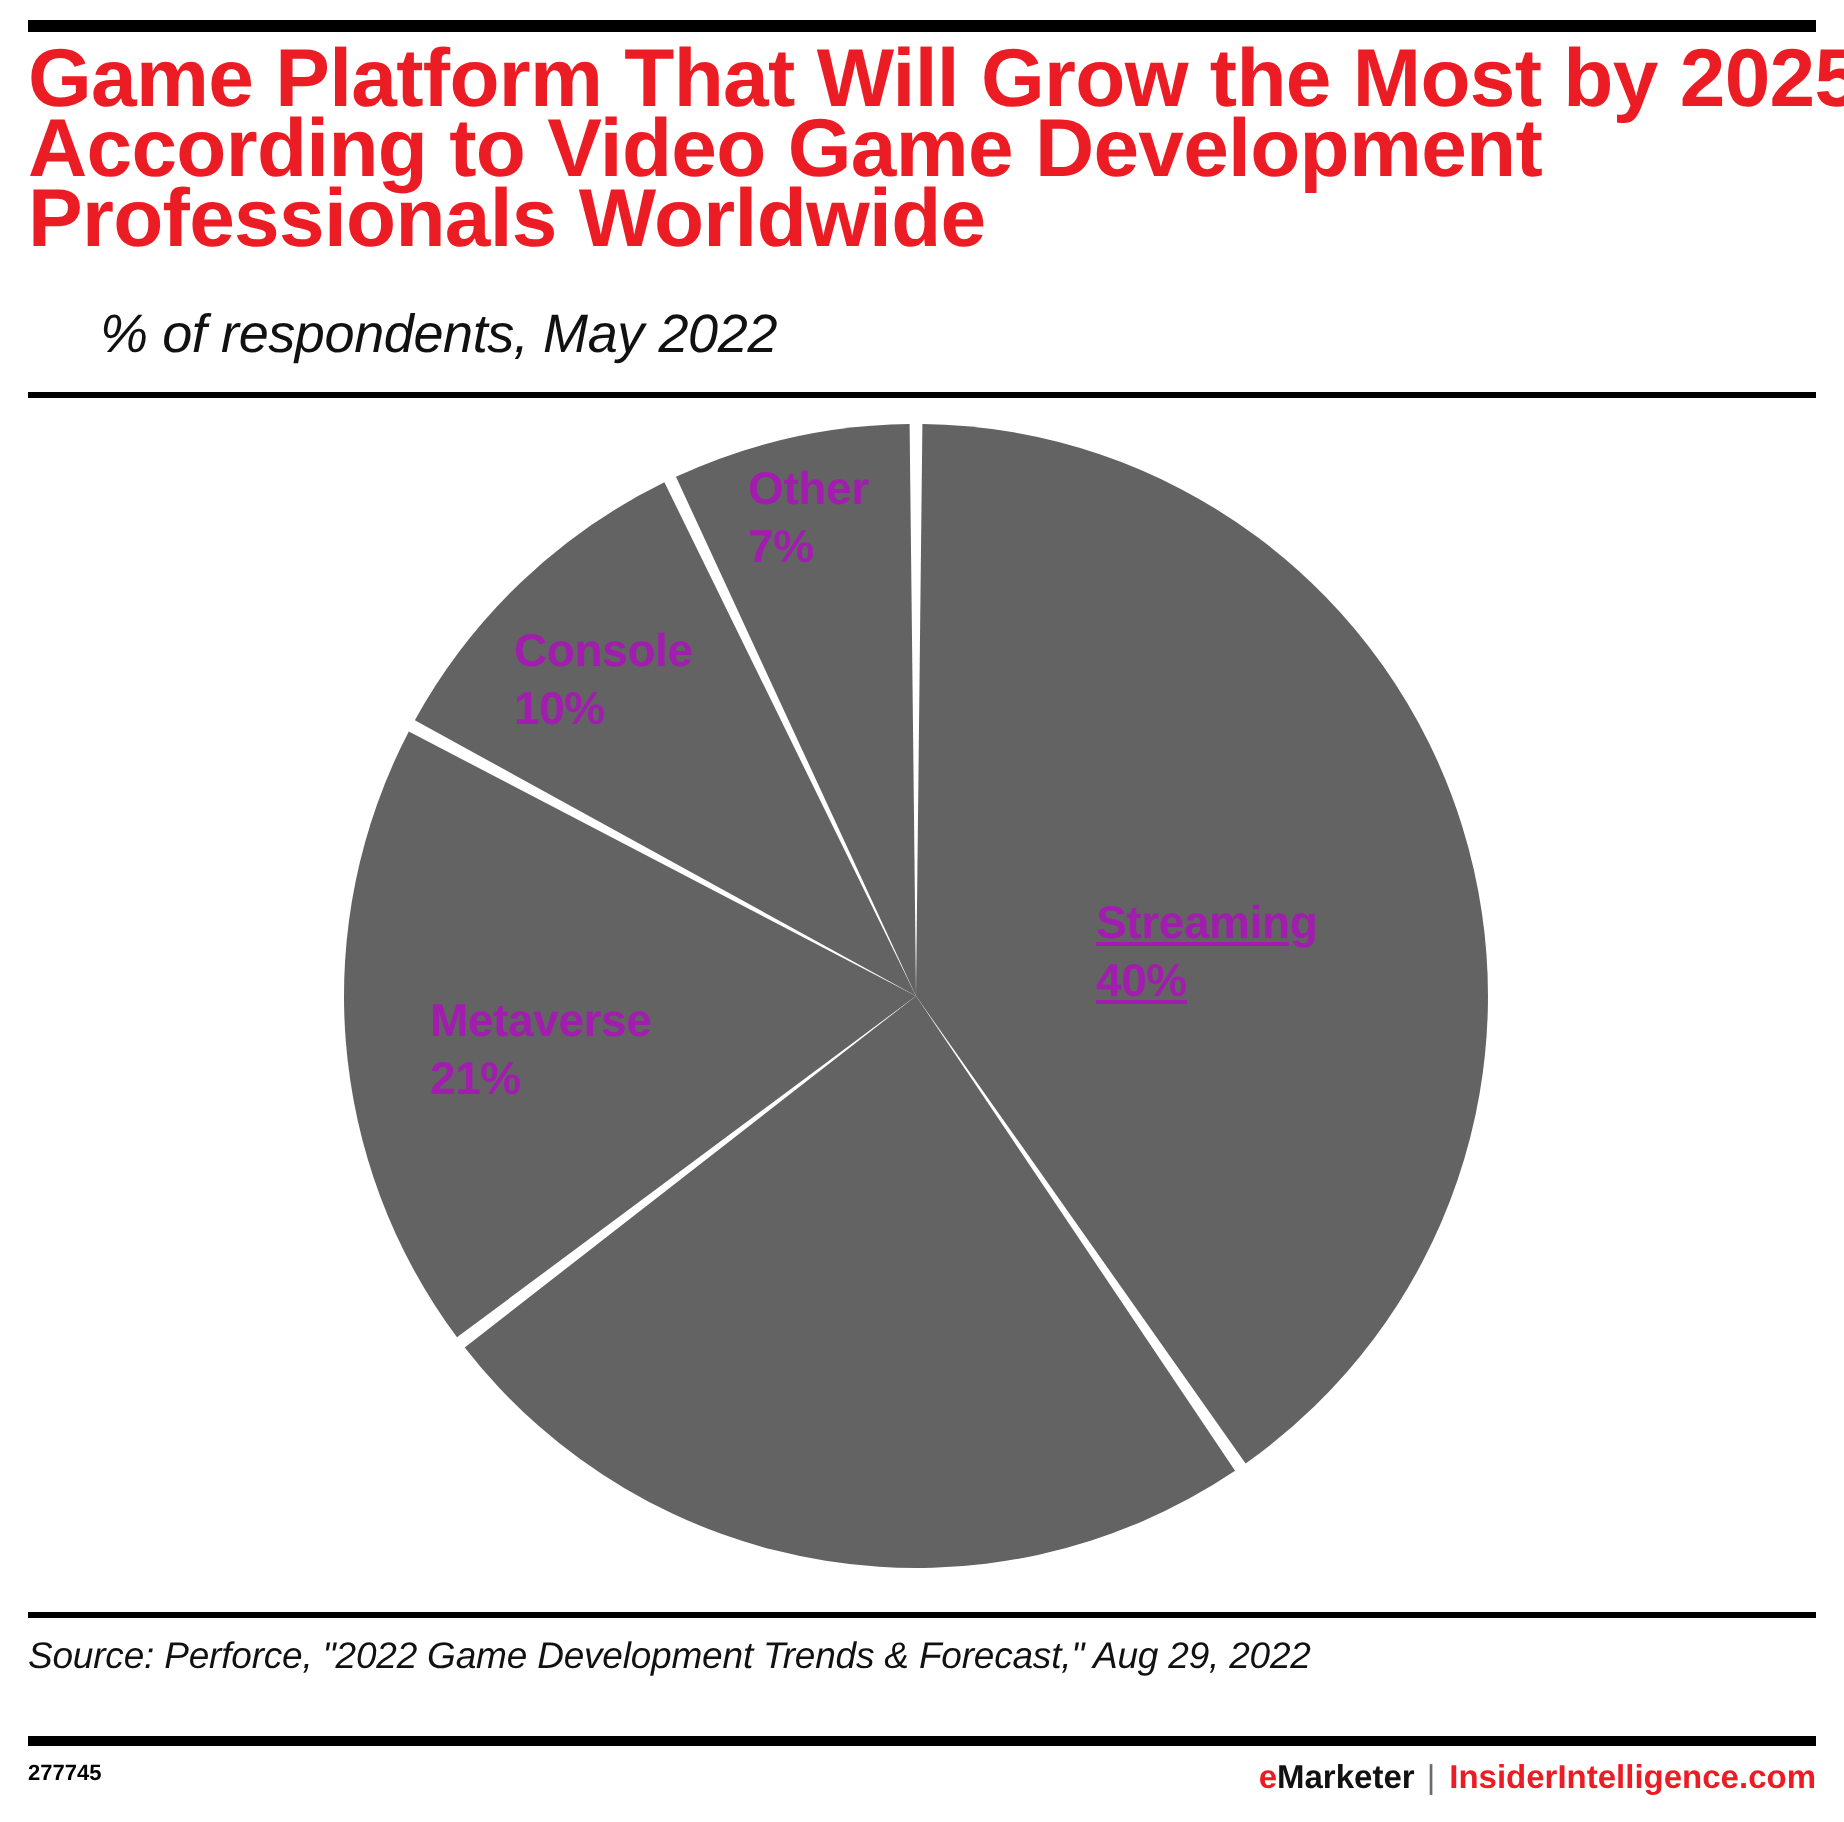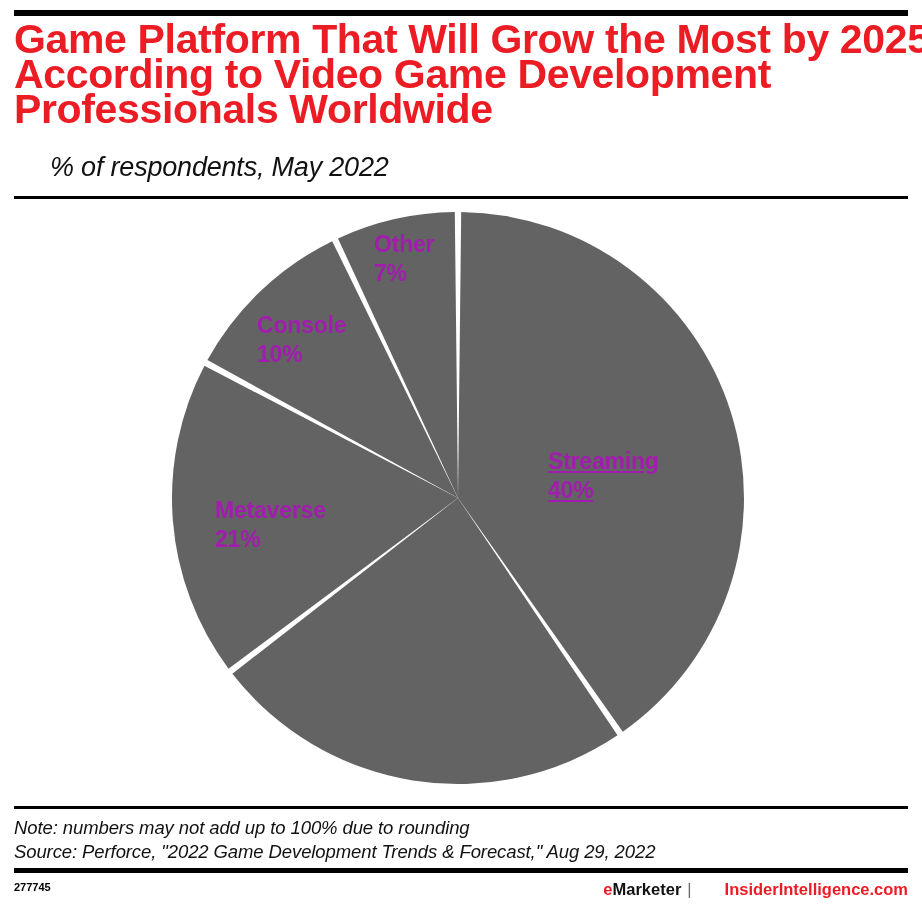--- a/index.html
+++ b/index.html
@@ -124,21 +124,21 @@
     right: 14px;
     top: 880px;
     font-size: 16.5px;
     font-weight: bold;
     white-space: nowrap;
     font-family: "Liberation Sans", sans-serif;
   }
   .brand-e      { color: #EC1C24; }
   .brand-rest   { color: #111111; }
   .brand-pipe   { color: #6b6b6b; font-weight: normal; padding: 0 7px 0 6px; }
-  .brand-site   { color: #EC1C24; margin-left: 26px; }
+  .brand-site   { color: #EC1C24; }
 </style>
 </head>
 <body>
 
 <div id="page">
 
   <div class="rule rule-top"></div>
 
   <div class="title">
     <span class="tline">Game Platform That Will Grow the Most by 2025</span>
@@ -179,21 +179,20 @@
 
     <div class="slice-label lbl-other">
       <span class="lbl-name">Other</span>
       <span class="lbl-val">7%</span>
     </div>
   </div>
 
   <div class="rule rule-note"></div>
 
   <div class="notes">
-    <span>Note: numbers may not add up to 100% due to rounding</span>
     <span>Source: Perforce, "2022 Game Development Trends &amp; Forecast," Aug 29, 2022</span>
   </div>
 
   <div class="rule rule-footer"></div>
 
   <div class="footer-id">277745</div>
 
   <div class="footer-brand">
     <span class="brand-e">e</span><span class="brand-rest">Marketer</span><span class="brand-pipe">|</span><span class="brand-site">InsiderIntelligence.com</span>
   </div>

